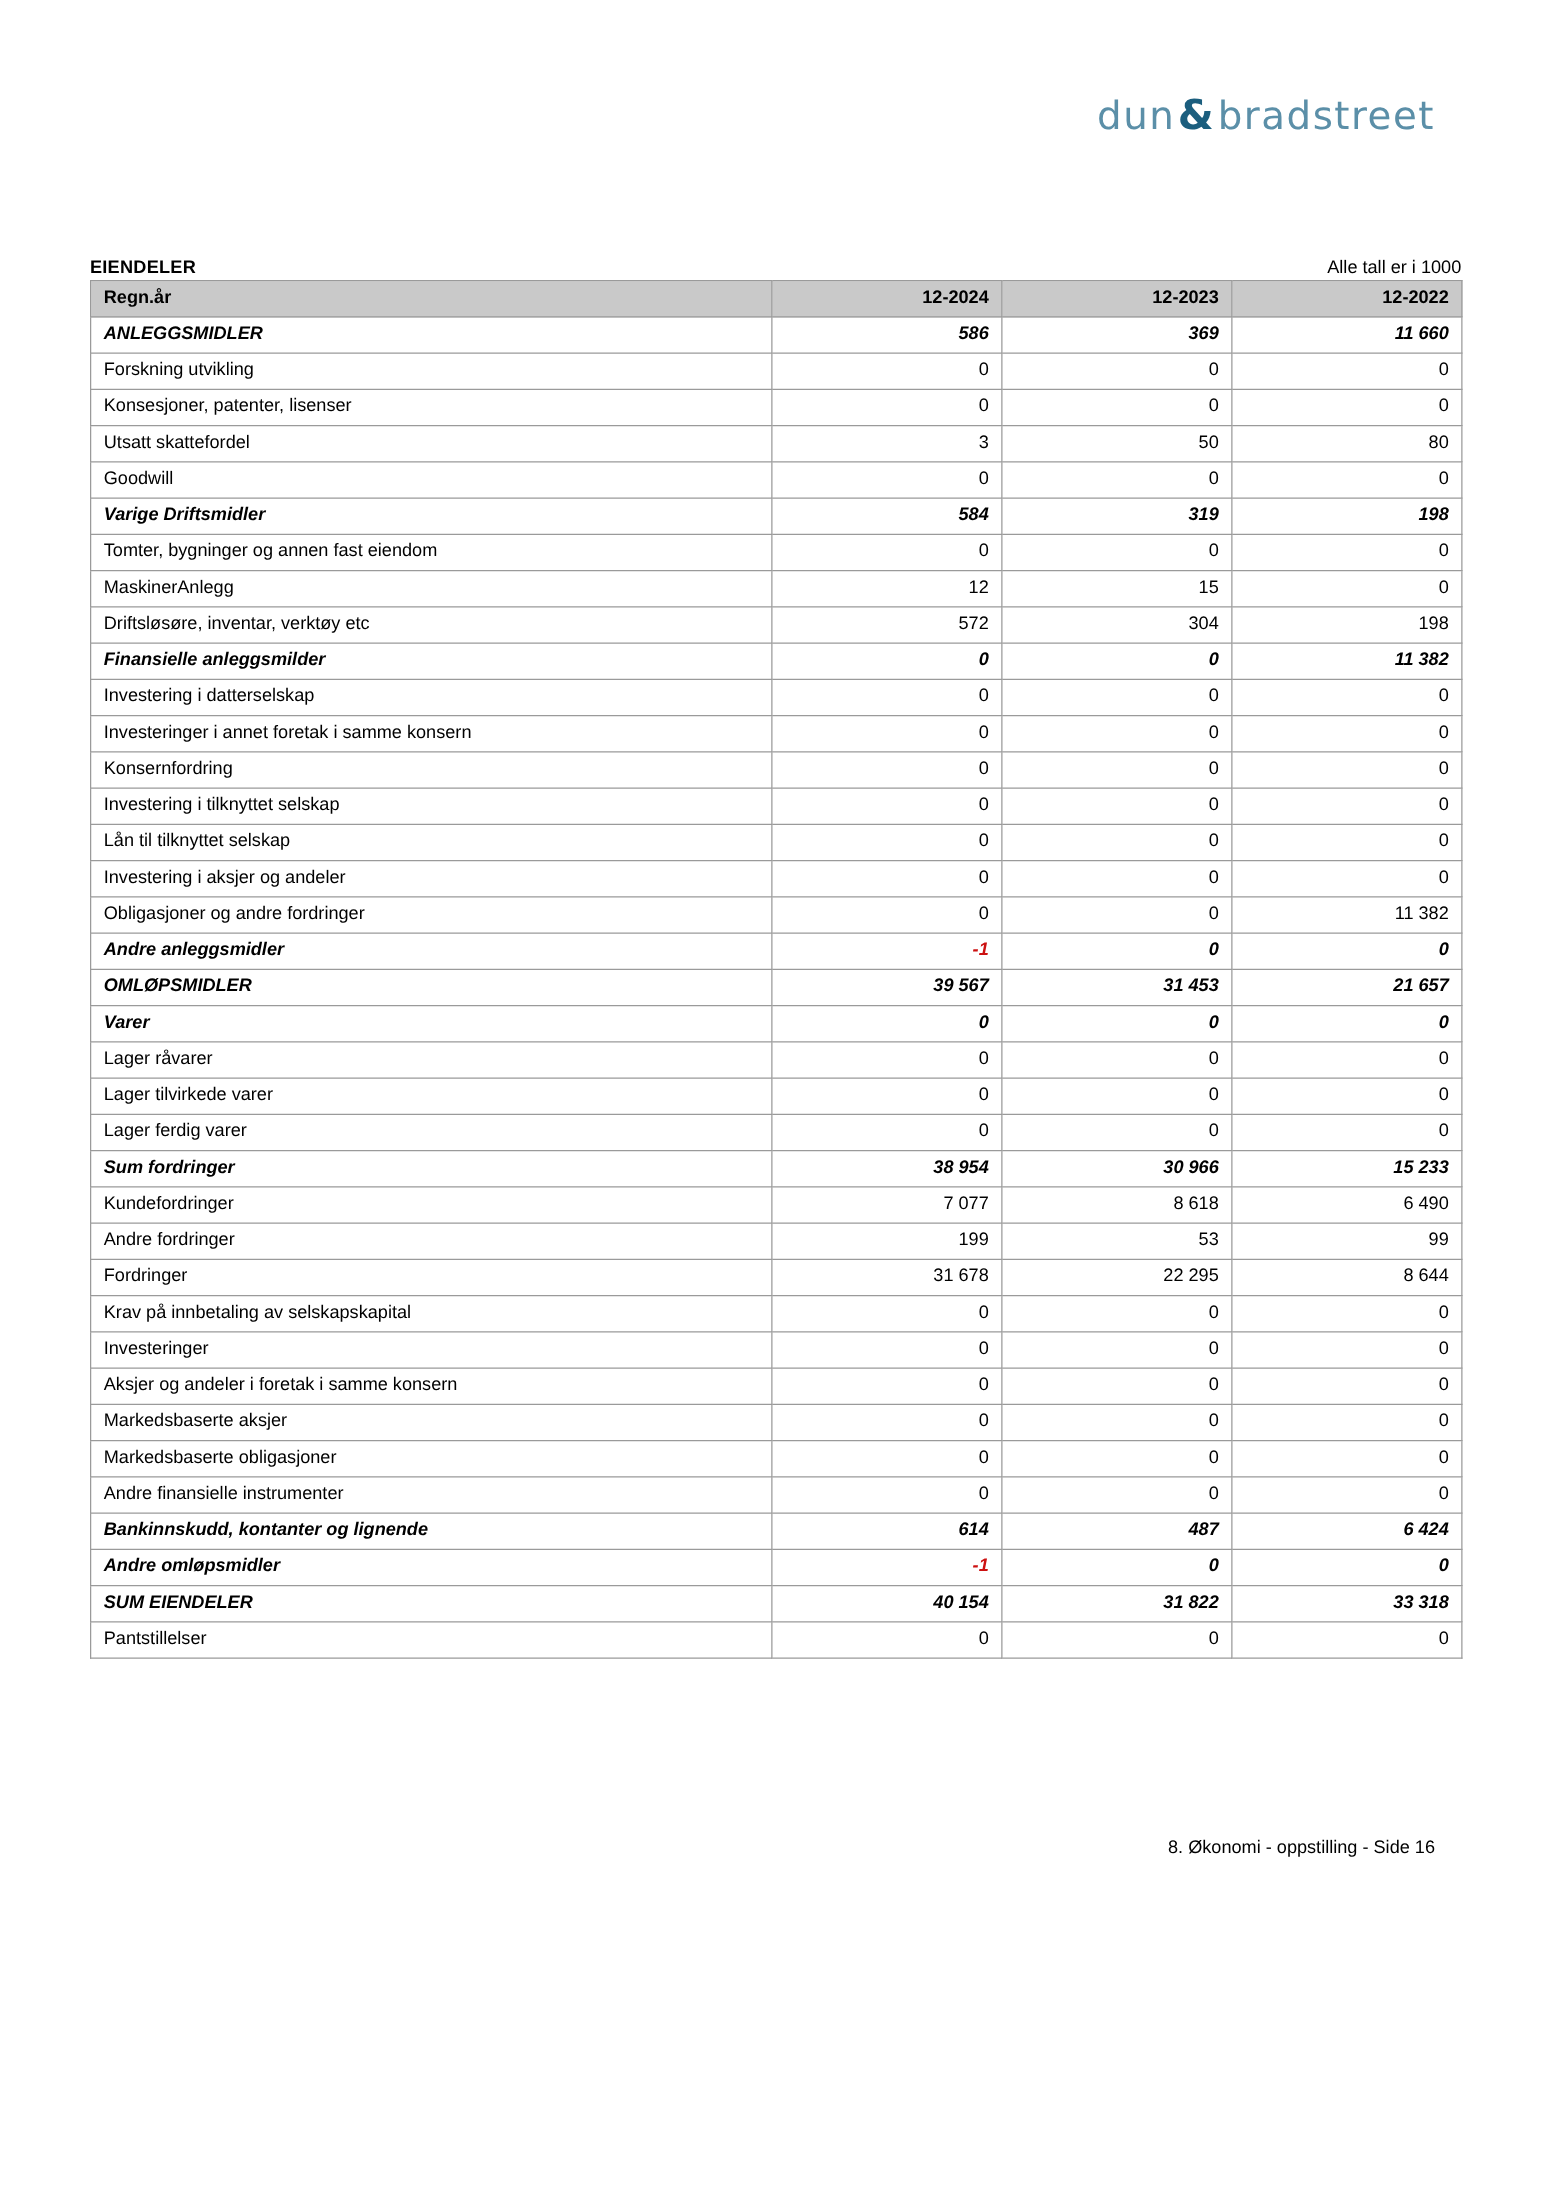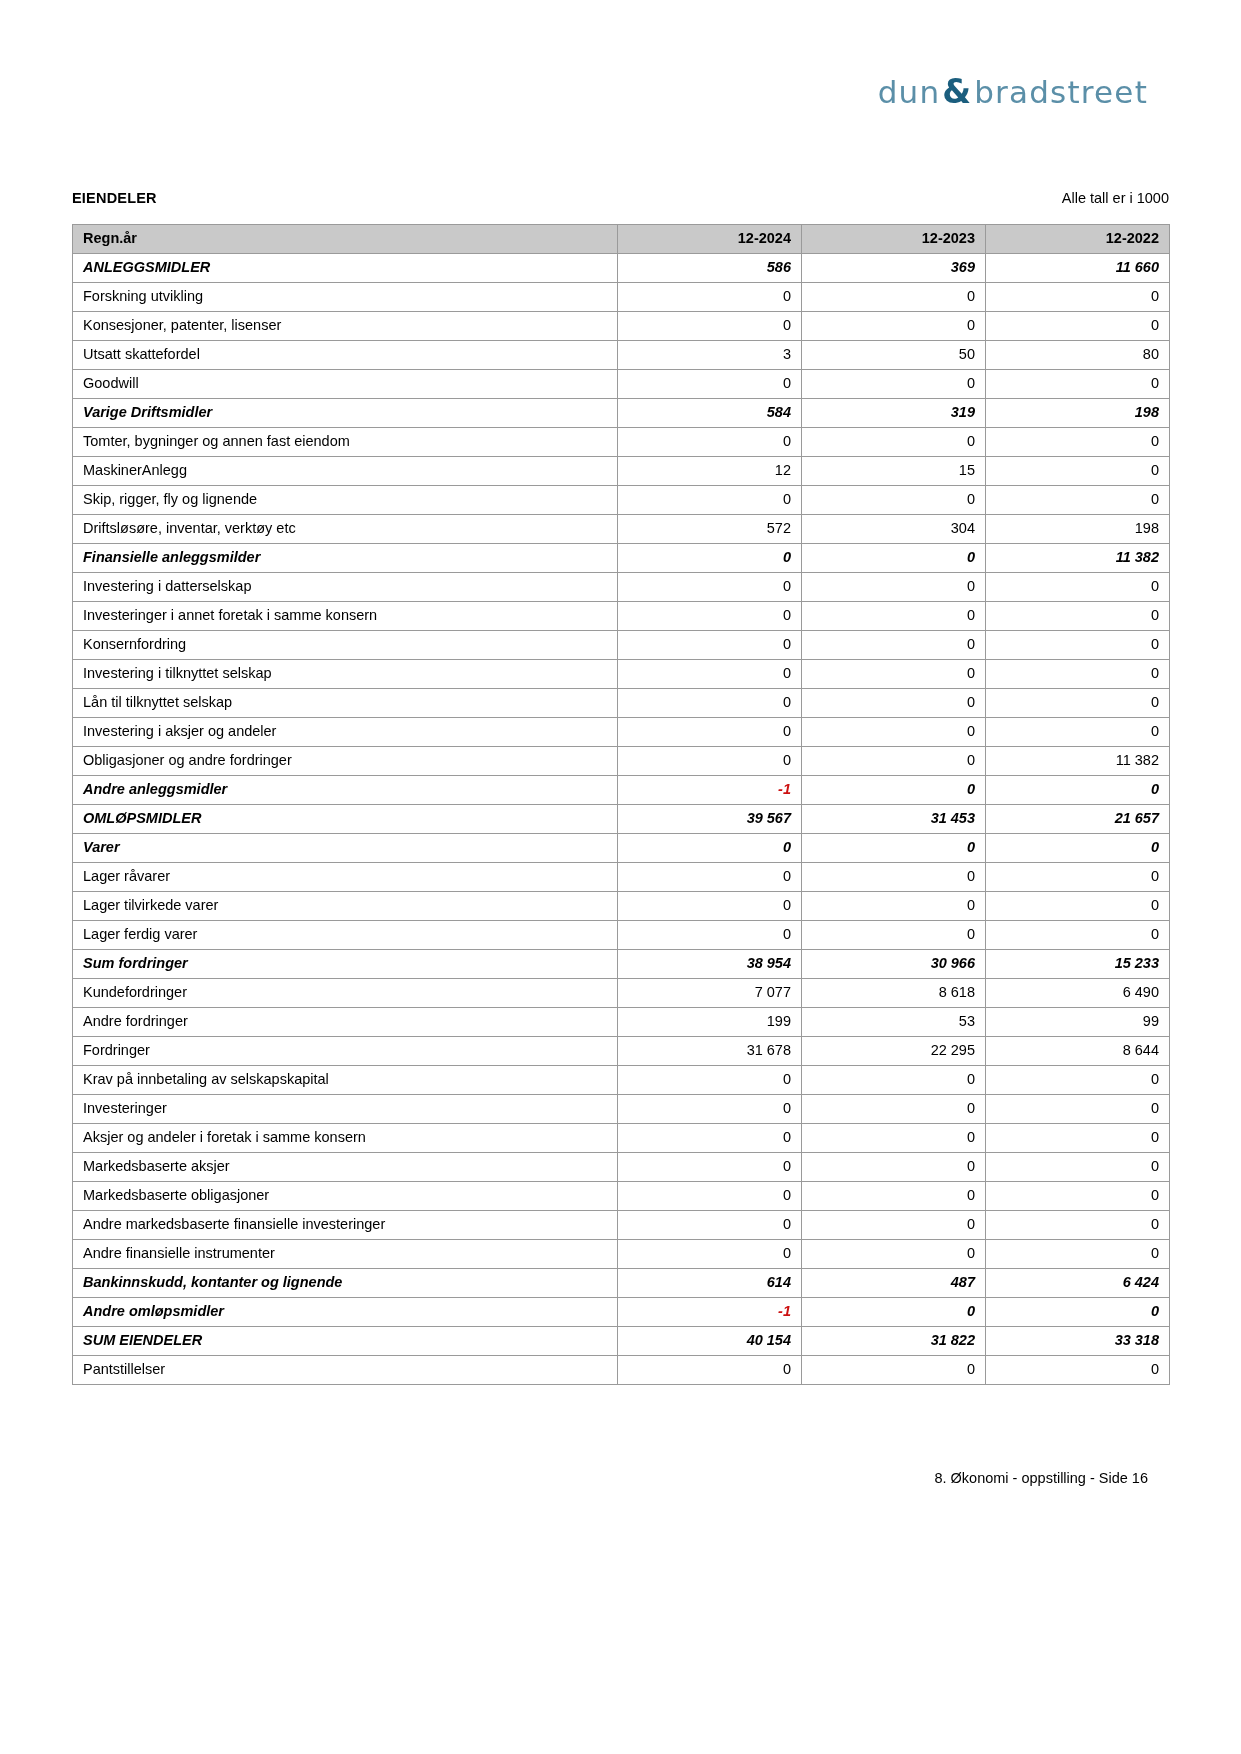--- a/index.html
+++ b/index.html
@@ -38,21 +38,21 @@
     font-size: 33px;
     padding: 0 2px;
   }
   .logo .word {
     color: #5b8fa8;
   }
 
   
   .section-head {
     position: absolute;
-    top: 190px;
+    top: 206px;
     left: 72px;
     width: 1097px;
     display: flex;
     justify-content: space-between;
     align-items: flex-end;
     font-size: 14.5px;
     gap: 38px;
   }
   .section-head .title {
     font-weight: bold;
@@ -176,26 +176,20 @@
           <td class="num">0</td>
           <td class="num">0</td>
         </tr>
         <tr>
           <td class="label">MaskinerAnlegg</td>
           <td class="num">12</td>
           <td class="num">15</td>
           <td class="num">0</td>
         </tr>
         <tr>
-          <td class="label">Skip, rigger, fly og lignende</td>
-          <td class="num">0</td>
-          <td class="num">0</td>
-          <td class="num">0</td>
-        </tr>
-        <tr>
           <td class="label">Driftsløsøre, inventar, verktøy etc</td>
           <td class="num">572</td>
           <td class="num">304</td>
           <td class="num">198</td>
         </tr>
         <tr class="bold">
           <td class="label">Finansielle anleggsmilder</td>
           <td class="num">0</td>
           <td class="num">0</td>
           <td class="num">11 382</td>
@@ -326,26 +320,20 @@
           <td class="num">0</td>
           <td class="num">0</td>
         </tr>
         <tr>
           <td class="label">Markedsbaserte obligasjoner</td>
           <td class="num">0</td>
           <td class="num">0</td>
           <td class="num">0</td>
         </tr>
         <tr>
-          <td class="label">Andre markedsbaserte finansielle investeringer</td>
-          <td class="num">0</td>
-          <td class="num">0</td>
-          <td class="num">0</td>
-        </tr>
-        <tr>
           <td class="label">Andre finansielle instrumenter</td>
           <td class="num">0</td>
           <td class="num">0</td>
           <td class="num">0</td>
         </tr>
         <tr class="bold">
           <td class="label">Bankinnskudd, kontanter og lignende</td>
           <td class="num">614</td>
           <td class="num">487</td>
           <td class="num">6 424</td>

